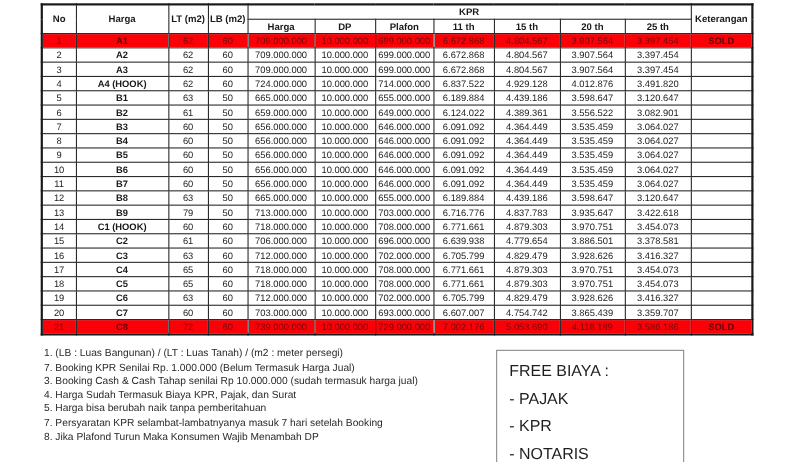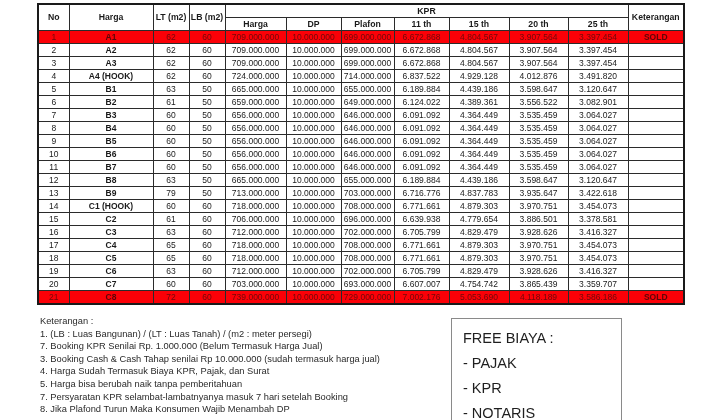--- a/index.html
+++ b/index.html
@@ -368,21 +368,20 @@
           <td>7.002.176</td>
           <td>5.053.690</td>
           <td>4.118.189</td>
           <td>3.586.186</td>
           <td class="bold">SOLD</td>
         </tr>
       </tbody>
   </table>
 
   <div class="notes">
-    <div class="note-title">Keterangan :</div>
     <div>1. (LB : Luas Bangunan) / (LT : Luas Tanah) / (m2 : meter persegi)</div>
     <div>7. Booking KPR Senilai Rp. 1.000.000 (Belum Termasuk Harga Jual)</div>
     <div>3. Booking Cash &amp; Cash Tahap senilai Rp 10.000.000 (sudah termasuk harga jual)</div>
     <div>4. Harga Sudah Termasuk Biaya KPR, Pajak, dan Surat</div>
     <div>5. Harga bisa berubah naik tanpa pemberitahuan</div>
     <div>7. Persyaratan KPR  selambat-lambatnyanya masuk 7 hari setelah Booking</div>
     <div>8. Jika Plafond Turun Maka Konsumen Wajib Menambah DP</div>
   </div>
 
   <div class="free-box">

